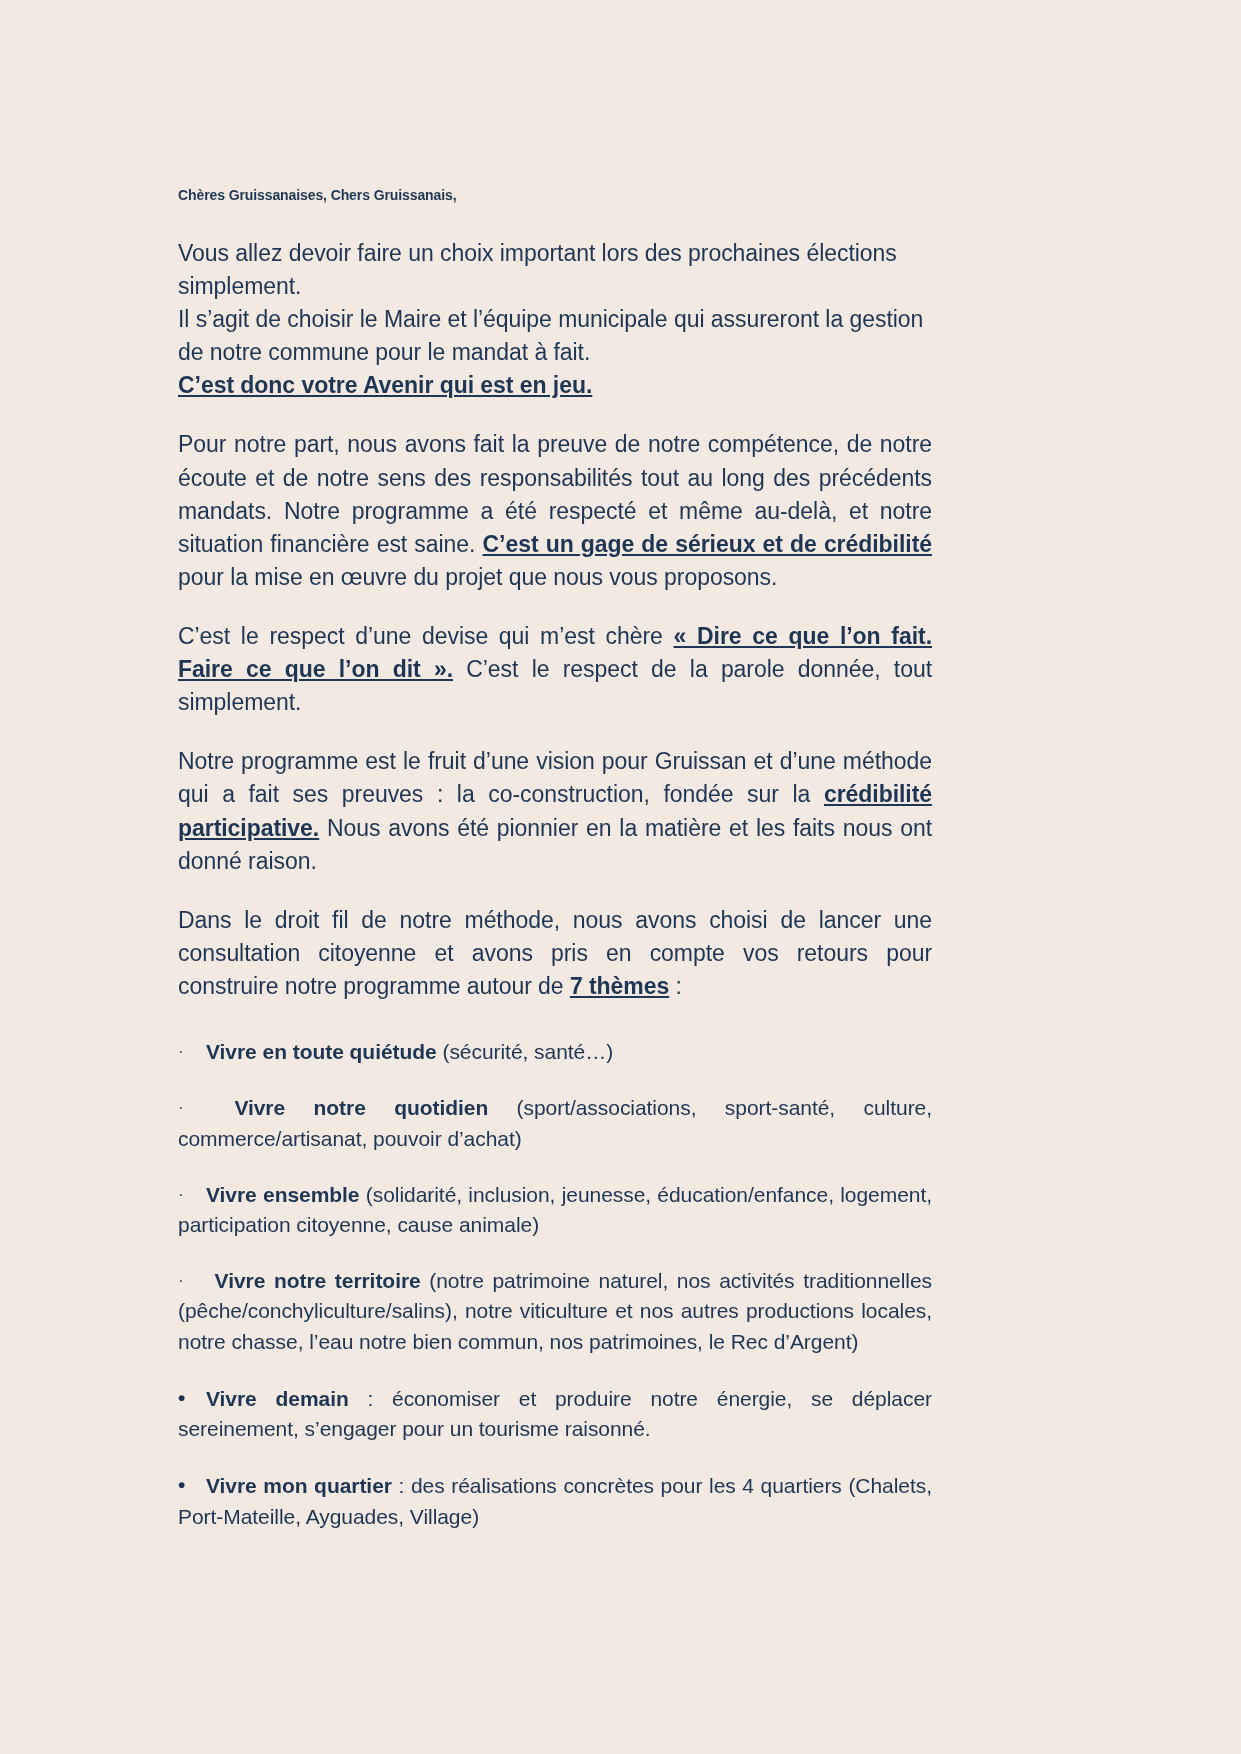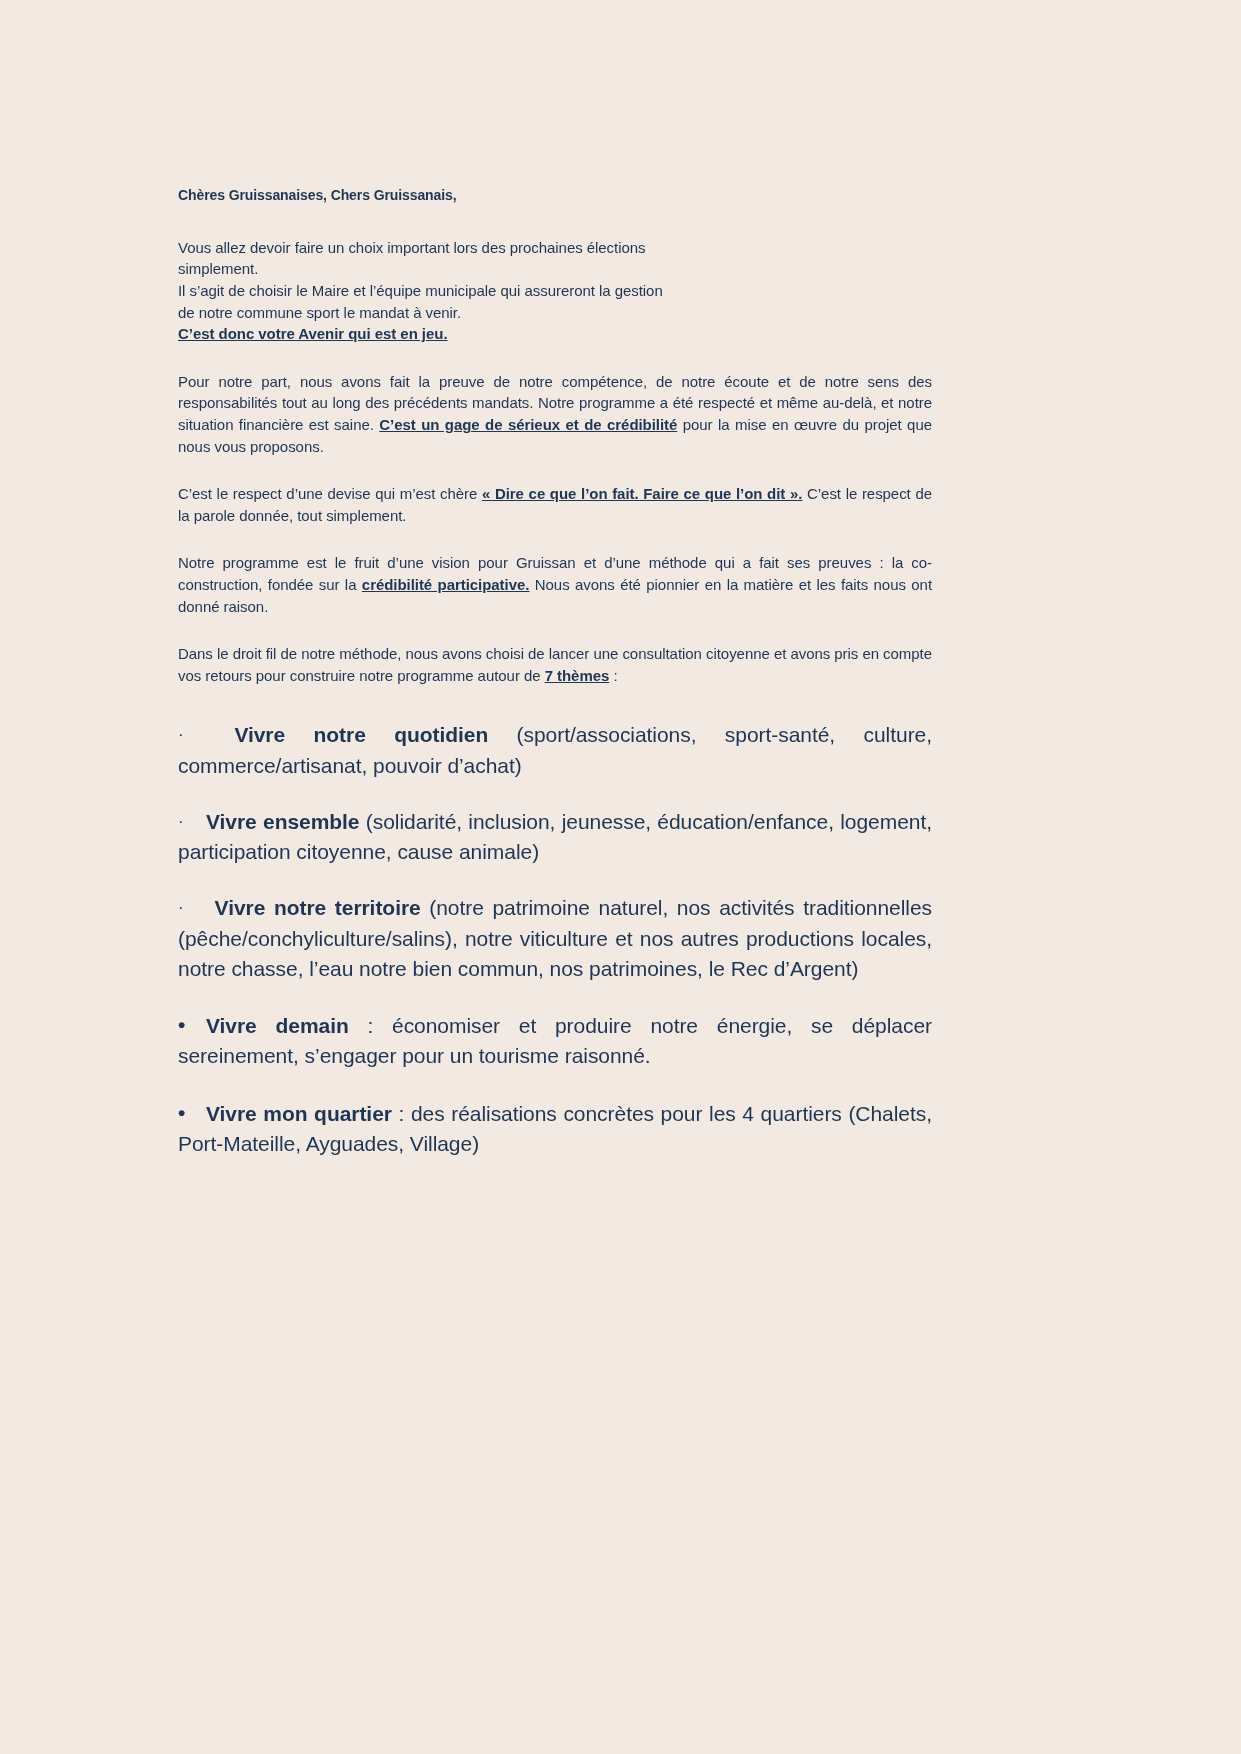--- a/index.html
+++ b/index.html
@@ -35,21 +35,21 @@
   .salutation {
     font-size: 14px;
     font-weight: bold;
     letter-spacing: -0.1px;
     line-height: 1.35;
     margin: 0 0 32px 0;
     text-align: left;
   }
 
   p.para {
-    font-size: 15px;
+    font-size: 23px;
     line-height: 1.44;
     margin: 0 0 26px 0;
     text-align: justify;
     text-justify: inter-word;
     letter-spacing: -0.05px;
     font-weight: 400;
   }
 
   p.para.tight {
     margin-bottom: 0;
@@ -120,33 +120,36 @@
 
 <div class="page">
   <div class="content">
 
     <div class="salutation">Chères Gruissanaises, Chers Gruissanais,</div>
 
     <p class="para lines">
       <span>Vous allez devoir faire un choix important lors des prochaines élections</span><br>
       <span>simplement.</span><br>
       <span>Il s’agit de choisir le Maire et l’équipe municipale qui assureront la gestion</span><br>
-      <span>de notre commune sport le mandat à venir.</span><br>
+      <span>de notre commune pour le mandat à fait.</span><br>
       <b>C’est donc votre Avenir qui est en jeu.</b>
     </p>
 
     <p class="para"><span>Pour notre part, nous avons fait la preuve de notre compétence, de notre écoute et de notre sens des responsabilités tout au long des précédents mandats. Notre programme a été respecté et même au-delà, et notre situation financière est saine. </span><b>C’est un gage de sérieux et de crédibilité</b><span> pour la mise en œuvre du projet que nous vous proposons.</span></p>
 
     <p class="para"><span>C’est le respect d’une devise qui m’est chère </span><b>« Dire ce que l’on fait. Faire ce que l’on dit ».</b><span>  C’est le respect de la parole donnée, tout simplement.</span></p>
 
     <p class="para"><span>Notre programme est le fruit d’une vision pour Gruissan et d’une méthode qui a fait ses preuves : la co-construction, fondée sur la </span><b>crédibilité participative.</b><span> Nous avons été pionnier en la matière et les faits nous ont donné raison.</span></p>
 
     <p class="para tight"><span>Dans le droit fil de notre méthode, nous avons choisi de lancer une consultation citoyenne et avons pris en compte vos retours pour construire notre programme autour de </span><b>7 thèmes</b><span> :</span></p>
 
     <ul class="bullets">
+      <li>
+        <span class="bullet-mark small">·</span><span class="theme">Vivre en toute quiétude</span><span class="detail"> (sécurité, santé…)</span>
+      </li>
       <li>
         <span class="bullet-mark small">·</span><span class="theme"> Vivre notre quotidien</span><span class="detail"> (sport/associations, sport-santé, culture, commerce/artisanat, pouvoir d’achat)</span>
       </li>
       <li>
         <span class="bullet-mark small">·</span><span class="theme">Vivre ensemble</span><span class="detail"> (solidarité, inclusion, jeunesse, éducation/enfance, logement, participation citoyenne, cause animale)</span>
       </li>
       <li>
         <span class="bullet-mark small">·</span><span class="theme"> Vivre notre territoire</span><span class="detail"> (notre patrimoine naturel, nos activités traditionnelles (pêche/conchyliculture/salins), notre viticulture et nos autres productions locales, notre chasse, l’eau notre bien commun, nos patrimoines, le Rec d’Argent)</span>
       </li>
       <li>

